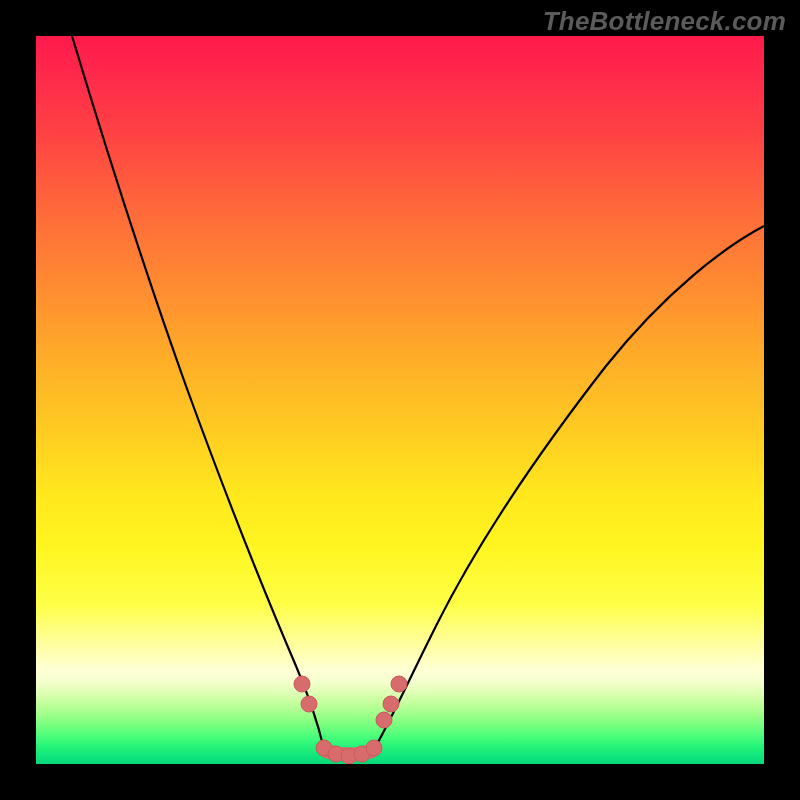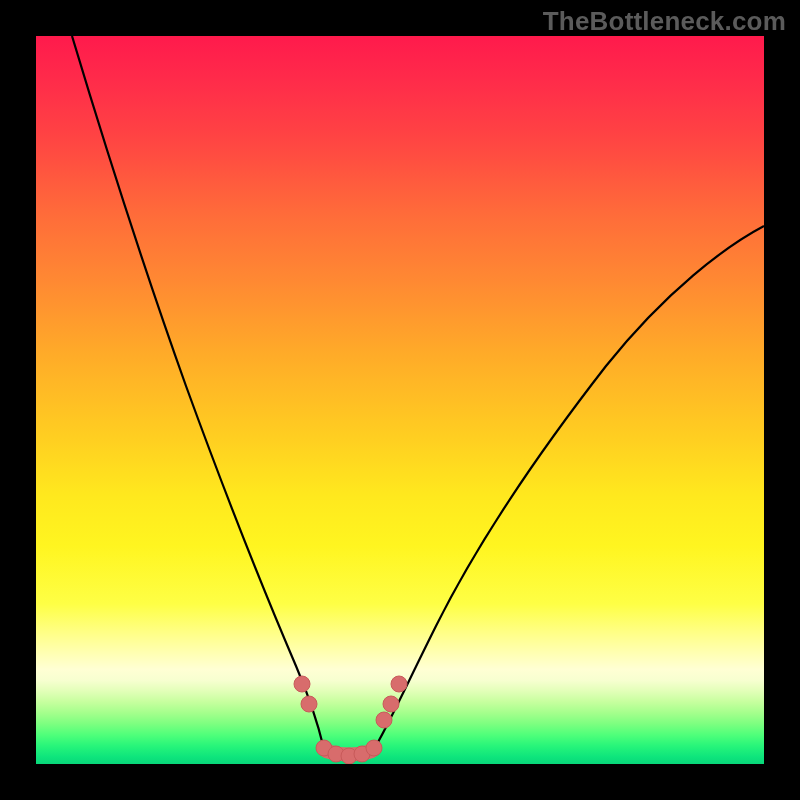--- a/index.html
+++ b/index.html
@@ -11,20 +11,21 @@
     overflow: hidden;
     font-family: Arial, Helvetica, sans-serif;
   }
   .frame {
     position: absolute;
     top: 0;
     left: 0;
     width: 800px;
     height: 580px;
     background: #000;
+    font-style: italic;
   }
   .plot-area {
     position: absolute;
     top: 36px;
     left: 36px;
     width: 728px;
     height: 728px;
     overflow: hidden;
   }
   .gradient {

